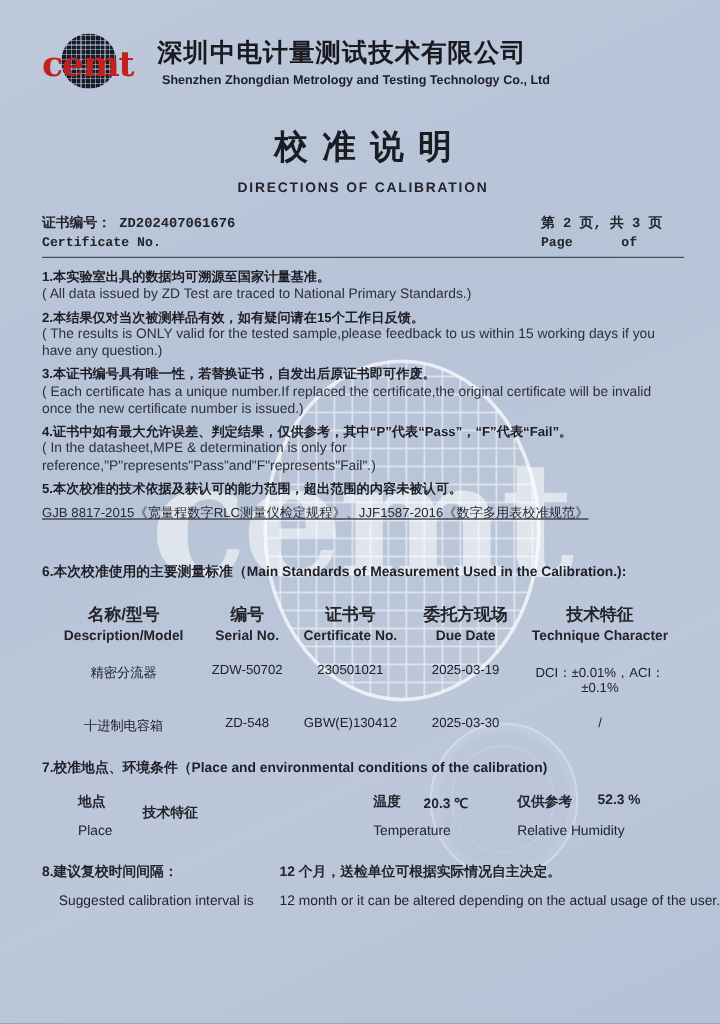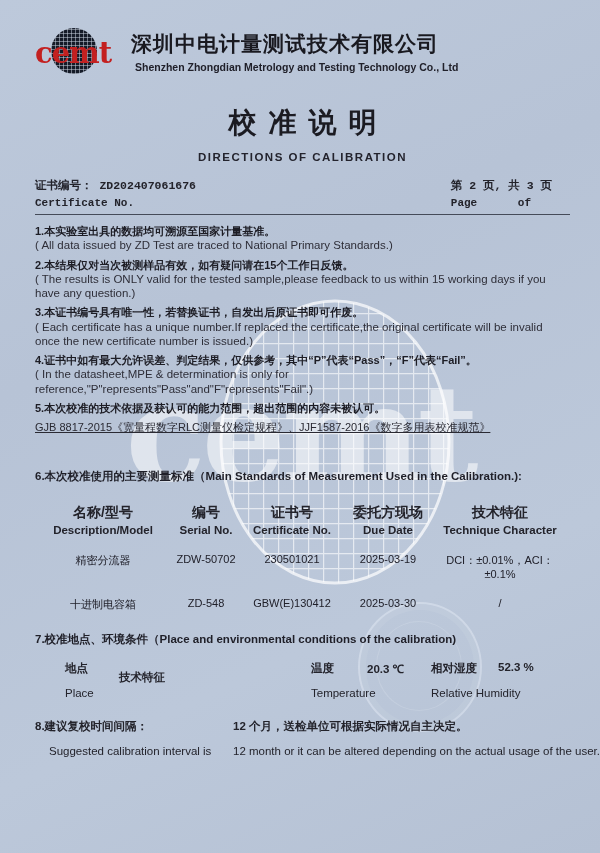--- a/index.html
+++ b/index.html
@@ -201,22 +201,22 @@
         <div class="c4">2025-03-30</div>
         <div class="c5">/</div>
       </div>
     </div>
 
     <div class="section7">7.校准地点、环境条件（Place and environmental conditions of the calibration)</div>
     <div class="envgrid">
       <span class="env-bold" style="left:30px;top:2px;">地点</span>
       <span class="env-bold" style="left:84px;top:11px;">技术特征</span>
       <span class="env-bold" style="left:276px;top:2px;">温度</span>
-      <span class="env-bold" style="left:332px;top:2px;">20.3 ℃</span>
-      <span class="env-bold" style="left:396px;top:2px;">相对湿度</span>
+      <span class="env-bold" style="left:318px;top:2px;">20.3 ℃</span>
+      <span class="env-bold" style="left:396px;top:2px;">仅供参考</span>
       <span class="env-bold" style="left:463px;top:2px;">52.3 %</span>
       <span style="left:30px;top:28px;">Place</span>
       <span style="left:276px;top:28px;">Temperature</span>
       <span style="left:396px;top:28px;">Relative Humidity</span>
     </div>
 
     <div class="sec8">
       <span class="env-bold" style="left:0;top:2px;">8.建议复校时间间隔：</span>
       <span class="env-bold" style="left:198px;top:2px;">12 个月，送检单位可根据实际情况自主决定。</span>
       <span style="left:14px;top:28px;">Suggested calibration interval is</span>

